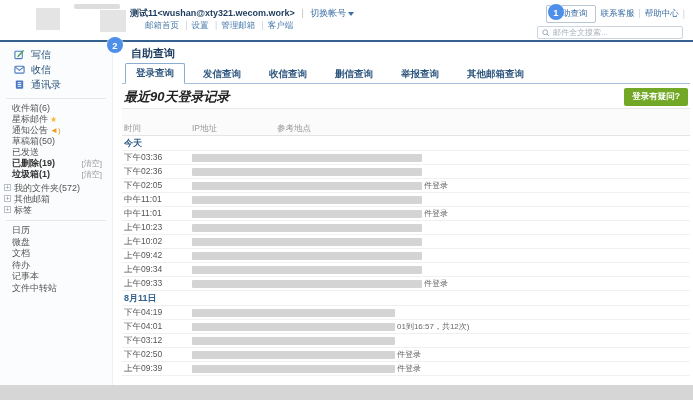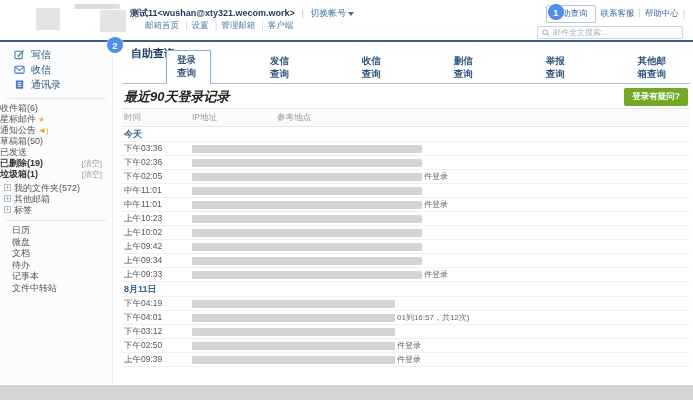--- a/index.html
+++ b/index.html
@@ -33,39 +33,39 @@
   
   #body { display:flex; height:343px; }
   #sidebar { width:113px; flex:0 0 113px; background:#fbfcfd; border-right:1px solid #eef1f4; padding-top:5px; font-size:9px; color:#555; }
   #main { flex:1; position:relative; padding:0 3px 0 9px; }
 
   
   .side-top { padding:0 0 2px 14px; }
   .side-top .titem { height:15px; display:flex; align-items:center; font-size:10px; color:#2c557e; cursor:pointer; }
   .titem .sicon { width:12px; margin-right:5px; display:inline-flex; }
   .side-div { border-top:1px solid #e4e8ec; margin:4px 6px; }
-  .flist .fitem { height:11px; line-height:11px; padding-left:0; position:relative; cursor:pointer; white-space:nowrap; }
+  .flist .fitem { height:11px; line-height:11px; padding-left:12px; position:relative; cursor:pointer; white-space:nowrap; }
   .fitem .star { color:#f6b73c; font-size:8px; margin-left:2px; }
   .fitem .horn { color:#f09b1d; font-size:8px; margin-left:2px; }
   .fitem.bold { font-weight:bold; color:#333; }
   .fitem .clear { position:absolute; right:10px; color:#999; font-weight:normal; font-size:8px; cursor:pointer; }
   .glist .gitem { height:11px; line-height:11px; padding-left:4px; cursor:pointer; white-space:nowrap; color:#555; }
   .toggle { display:inline-block; width:7px; height:7px; line-height:6px; border:1px solid #b9bfc6; color:#8b929a; background:#fff; font-size:7px; text-align:center; margin-right:3px; vertical-align:1px; }
   .alist .aitem { height:11.5px; line-height:11.5px; padding-left:12px; cursor:pointer; color:#555; }
 
   
   #page-title { font-size:11px; font-weight:bold; color:#1b3a5c; padding:4px 0 3px 9px; }
   #tabbar { display:flex; align-items:flex-end; border-bottom:1px solid #a8c0da; height:20px; padding-left:3px; }
-  .tab { font-size:9.5px; font-weight:bold; color:#2c557e; padding:3px 10px; margin-right:8px; cursor:pointer; margin-bottom:-1px;margin-left:41px; }
+  .tab { font-size:9.5px; font-weight:bold; color:#2c557e; padding:3px 10px; margin-right:8px; cursor:pointer; margin-bottom:-1px; }
   .tab.active { border:1px solid #88aed2; border-bottom:1px solid #fff; background:#fff; border-radius:2px 2px 0 0; }
   #section-row { display:flex; align-items:center; height:24px; padding:2px 2px 0 2px; }
   #section-title { font-size:13px; font-weight:bold; color:#222;font-style:italic; }
   #help-btn { margin-left:auto; background:#72a825; color:#fff; font-size:8.5px; font-weight:bold; border:none; border-radius:2px; padding:3px 8px; cursor:pointer; }
 
-  .thead { display:flex; height:19px; align-items:center; background:#fbfbfb; border-top:1px solid #e8e8e8; border-bottom:1px solid #e4e4e4; color:#999; font-size:8.5px; }
+  .thead { display:flex; height:28px; align-items:flex-end; background:#fbfbfb; border-top:1px solid #e8e8e8; border-bottom:1px solid #e4e4e4; color:#999; font-size:8.5px; }
   .c-time { width:70px; padding-left:2px; flex:0 0 70px; }
   .c-ip { width:85px; flex:0 0 85px; }
   .c-loc { width:95px; flex:0 0 95px; }
   .c-way { flex:1; }
   .grow { height:15px; line-height:15px; font-size:9px; font-weight:bold; color:#33608d; border-bottom:1px solid #f0f0f0; padding-left:2px; }
   .trow { display:flex; align-items:center; height:14px; border-bottom:1px solid #f0f0f0; font-size:8.5px; color:#555; }
   .redact { height:8px; background:#d4d4d4; border-radius:1px; flex:0 0 auto; }
   .redact.long { width:230px; }
   .redact.short { width:203px; }
   .note { font-size:8px; color:#666; margin-left:2px; white-space:nowrap; }

